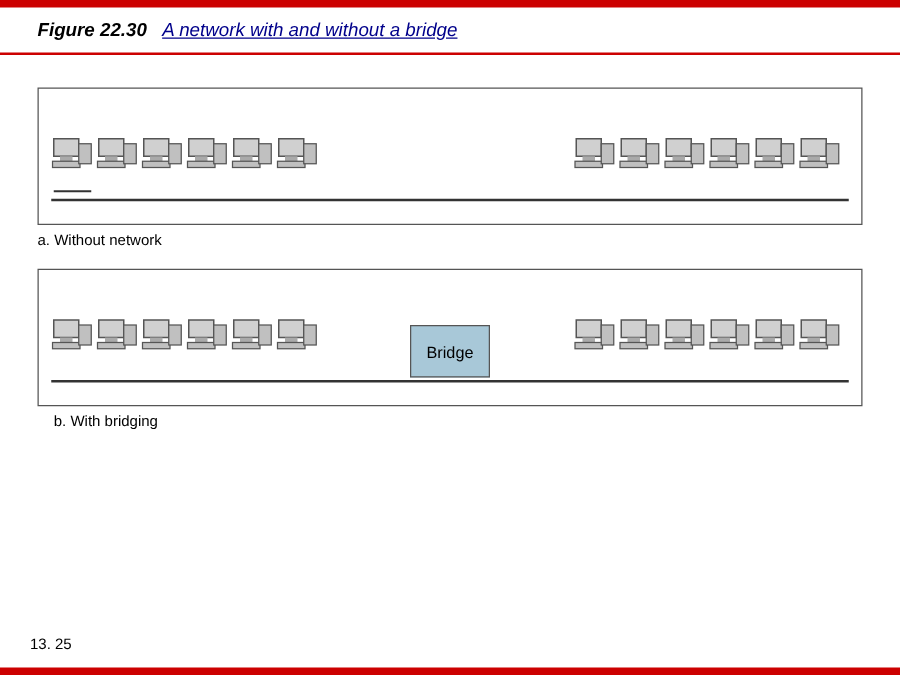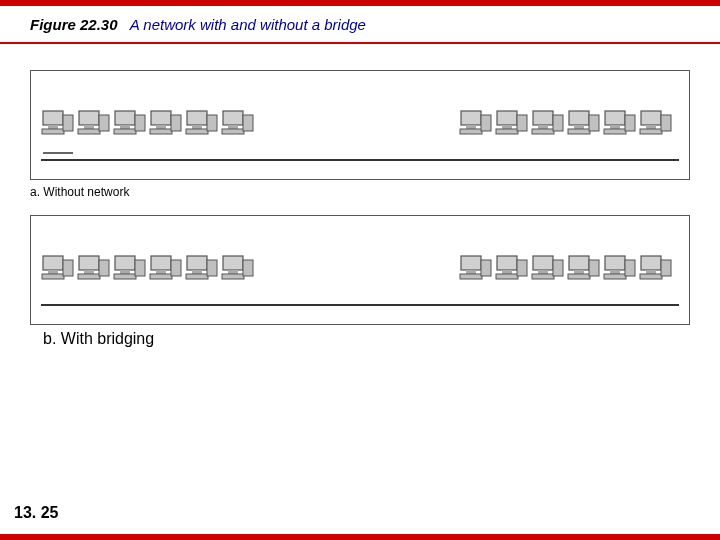--- a/index.html
+++ b/index.html
@@ -37,20 +37,21 @@
 
     .figure-title .fig-num {
       font-weight: bold;
       font-style: italic;
     }
 
     .figure-title .fig-desc {
       font-style: italic;
       color: #00008b;
       margin-left: 8px;
+      text-decoration: underline;
     }
 
     
     .diagram-a {
       position: absolute;
       top: 70px;
       left: 30px;
       right: 30px;
       height: 110px;
       border: 1px solid #555;
@@ -71,21 +72,21 @@
       left: 30px;
       right: 30px;
       height: 110px;
       border: 1px solid #555;
     }
 
     .label-b {
       position: absolute;
       top: 330px;
       left: 30px;
-      font-size: 16px;
+      font-size: 12px;
       color: #000;
       padding-left: 13px;
     }
 
     
     .net-line {
       position: absolute;
       bottom: 18px;
       left: 10px;
       right: 10px;
@@ -144,24 +145,23 @@
       font-size: 13px;
       font-weight: normal;
       color: #000;
       z-index: 10;
     }
 
     
     .page-num {
       position: absolute;
       bottom: 18px;
-      left: 14px;
-      font-size: 16px;
-      color: #000;
-      font-weight: bold;
+      left: 24px;
+      font-size: 12px;
+      color: #000;
     }
 
     .bottom-red-bar {
       position: absolute;
       bottom: 0;
       left: 0;
       right: 0;
       height: 6px;
       background: #cc0000;
     }
@@ -291,20 +291,23 @@
       <rect x="145" y="20" width="22" height="5" fill="#c0c0c0" stroke="#555" stroke-width="1"></rect>
       <rect x="166" y="6" width="10" height="16" fill="#c0c0c0" stroke="#555" stroke-width="1"></rect>
 
       <rect x="182" y="2" width="20" height="14" fill="#d0d0d0" stroke="#555" stroke-width="1.2"></rect>
       <rect x="187" y="16" width="10" height="4" fill="#aaa"></rect>
       <rect x="181" y="20" width="22" height="5" fill="#c0c0c0" stroke="#555" stroke-width="1"></rect>
       <rect x="202" y="6" width="10" height="16" fill="#c0c0c0" stroke="#555" stroke-width="1"></rect>
     </svg>
   </div>
 
+  <div class="bridge-box">
+    <span>Bridge</span>
+  </div>
 
   <div class="group-right-b">
     <svg class="comp-svg" width="220" height="48" viewBox="0 0 220 48">
       <rect x="2" y="2" width="20" height="14" fill="#d0d0d0" stroke="#555" stroke-width="1.2"></rect>
       <rect x="7" y="16" width="10" height="4" fill="#aaa"></rect>
       <rect x="1" y="20" width="22" height="5" fill="#c0c0c0" stroke="#555" stroke-width="1"></rect>
       <rect x="22" y="6" width="10" height="16" fill="#c0c0c0" stroke="#555" stroke-width="1"></rect>
 
       <rect x="38" y="2" width="20" height="14" fill="#d0d0d0" stroke="#555" stroke-width="1.2"></rect>
       <rect x="43" y="16" width="10" height="4" fill="#aaa"></rect>

